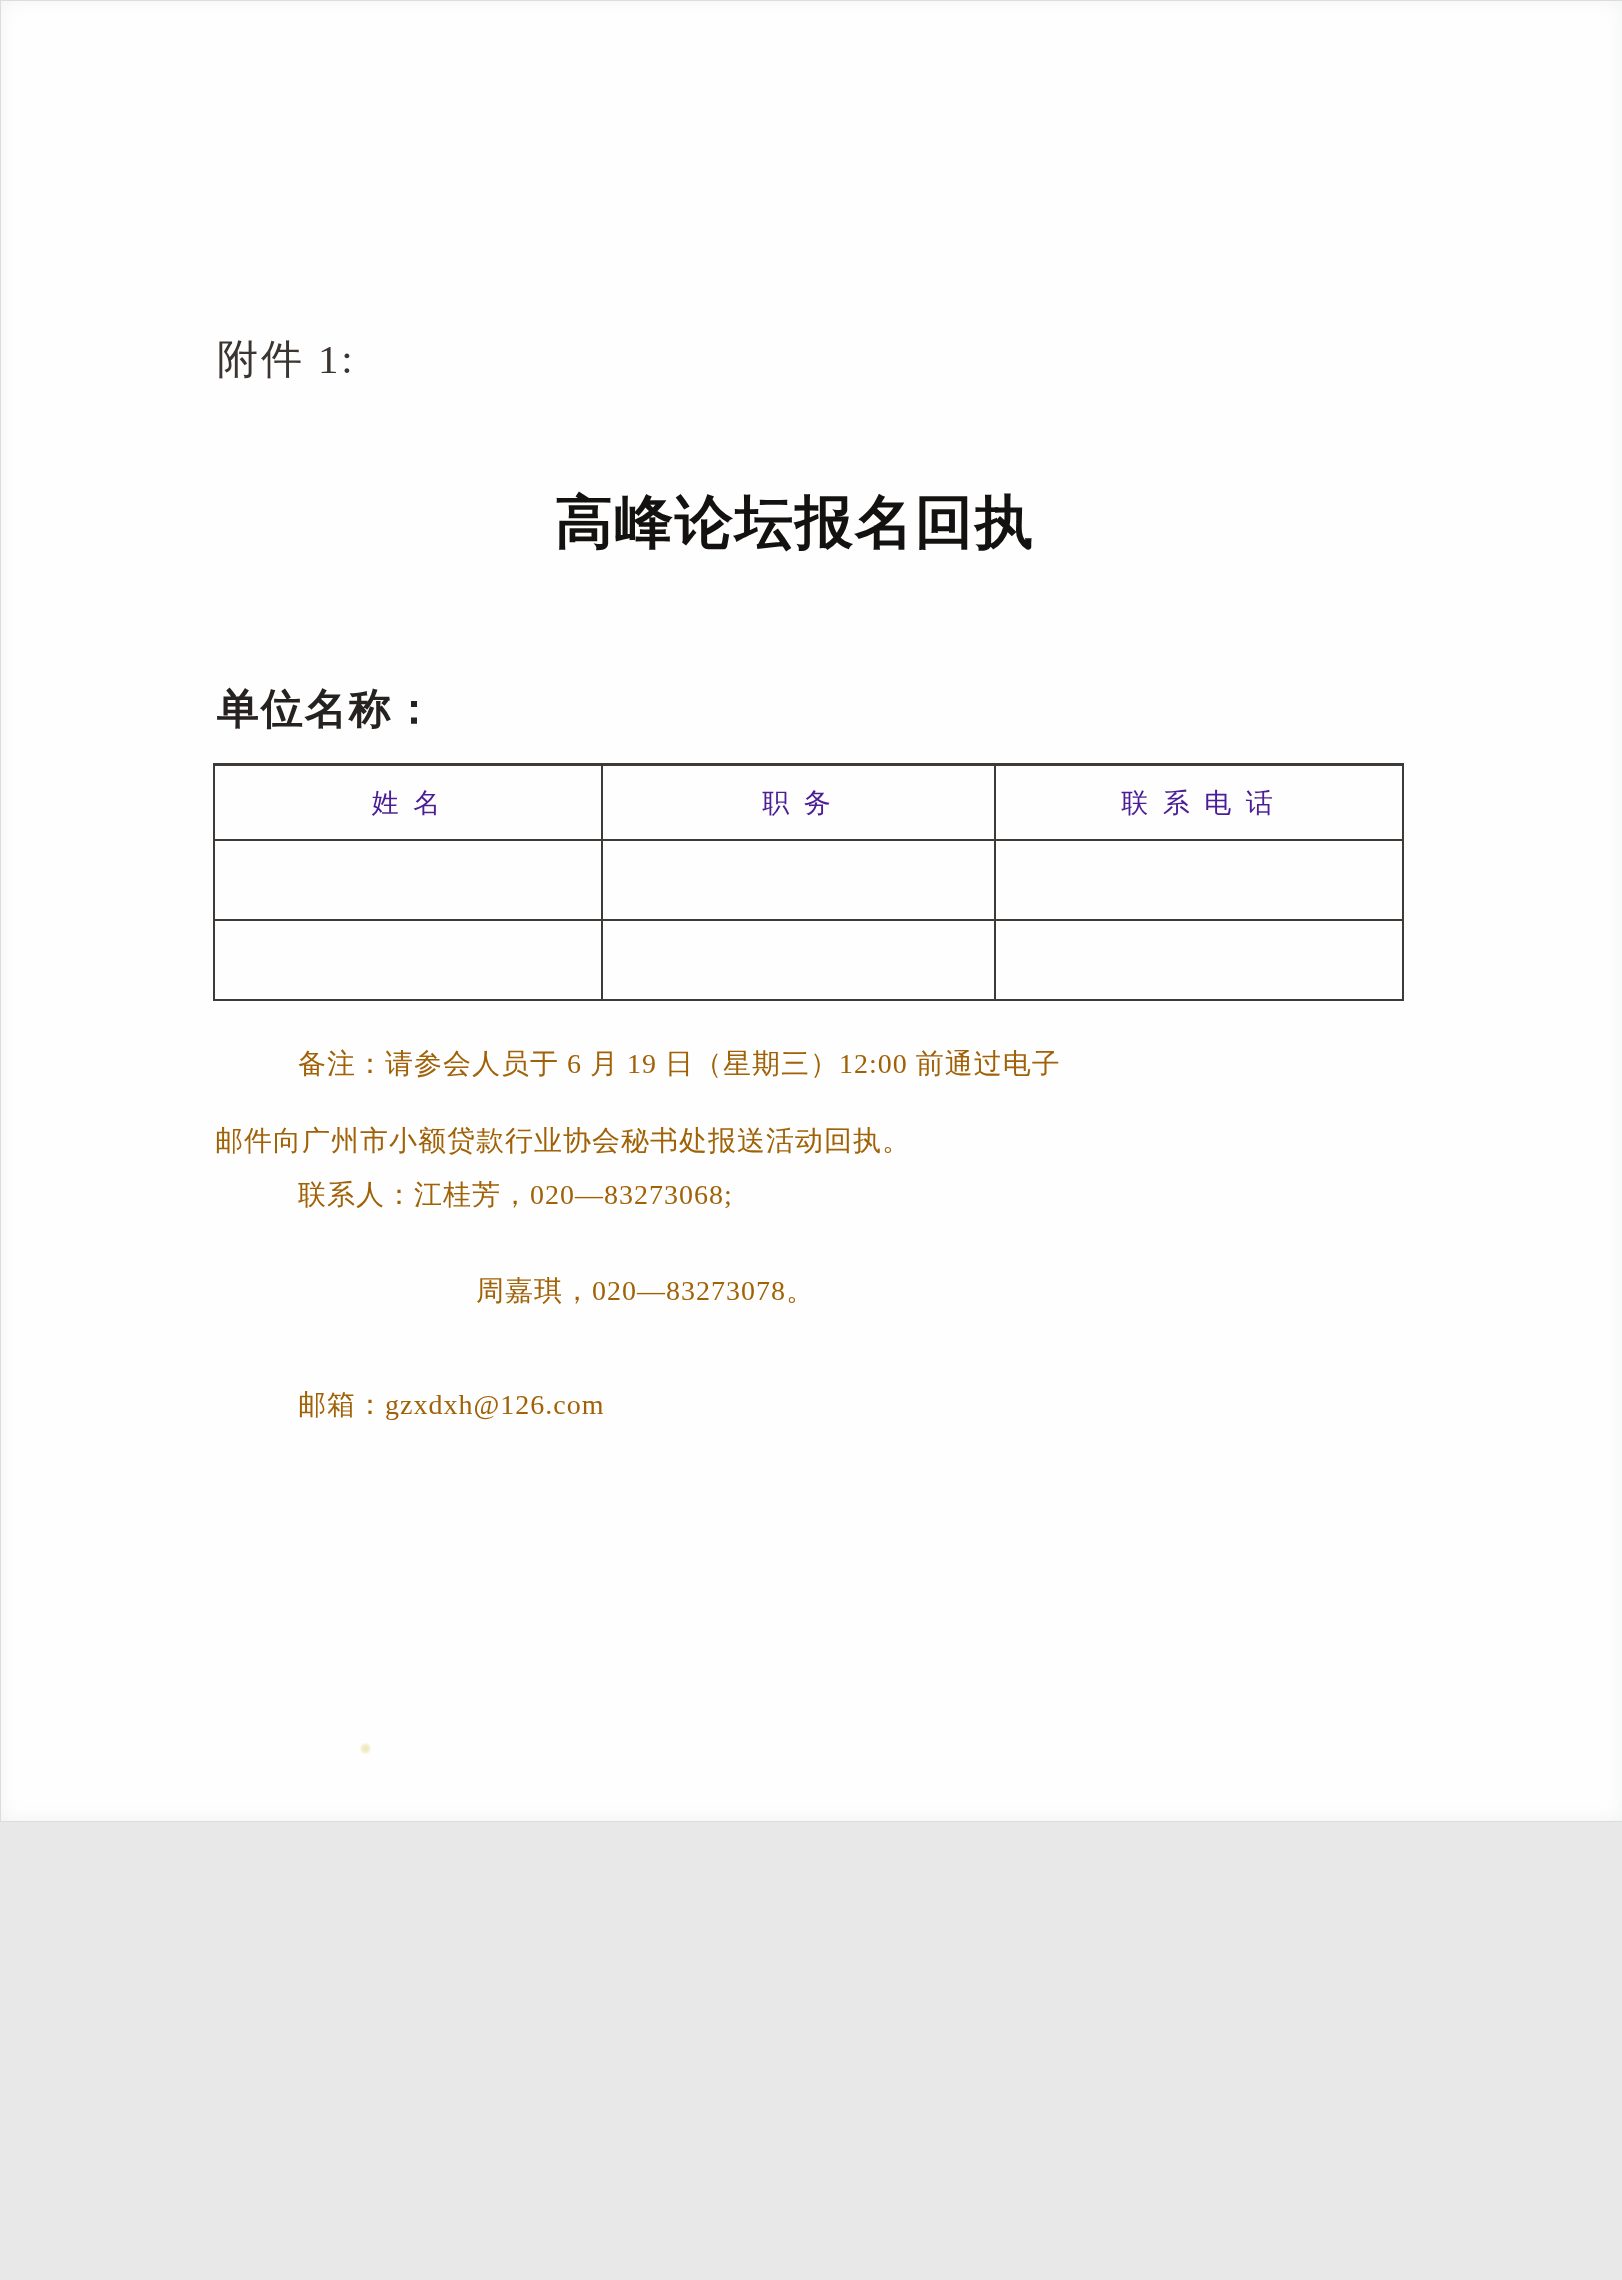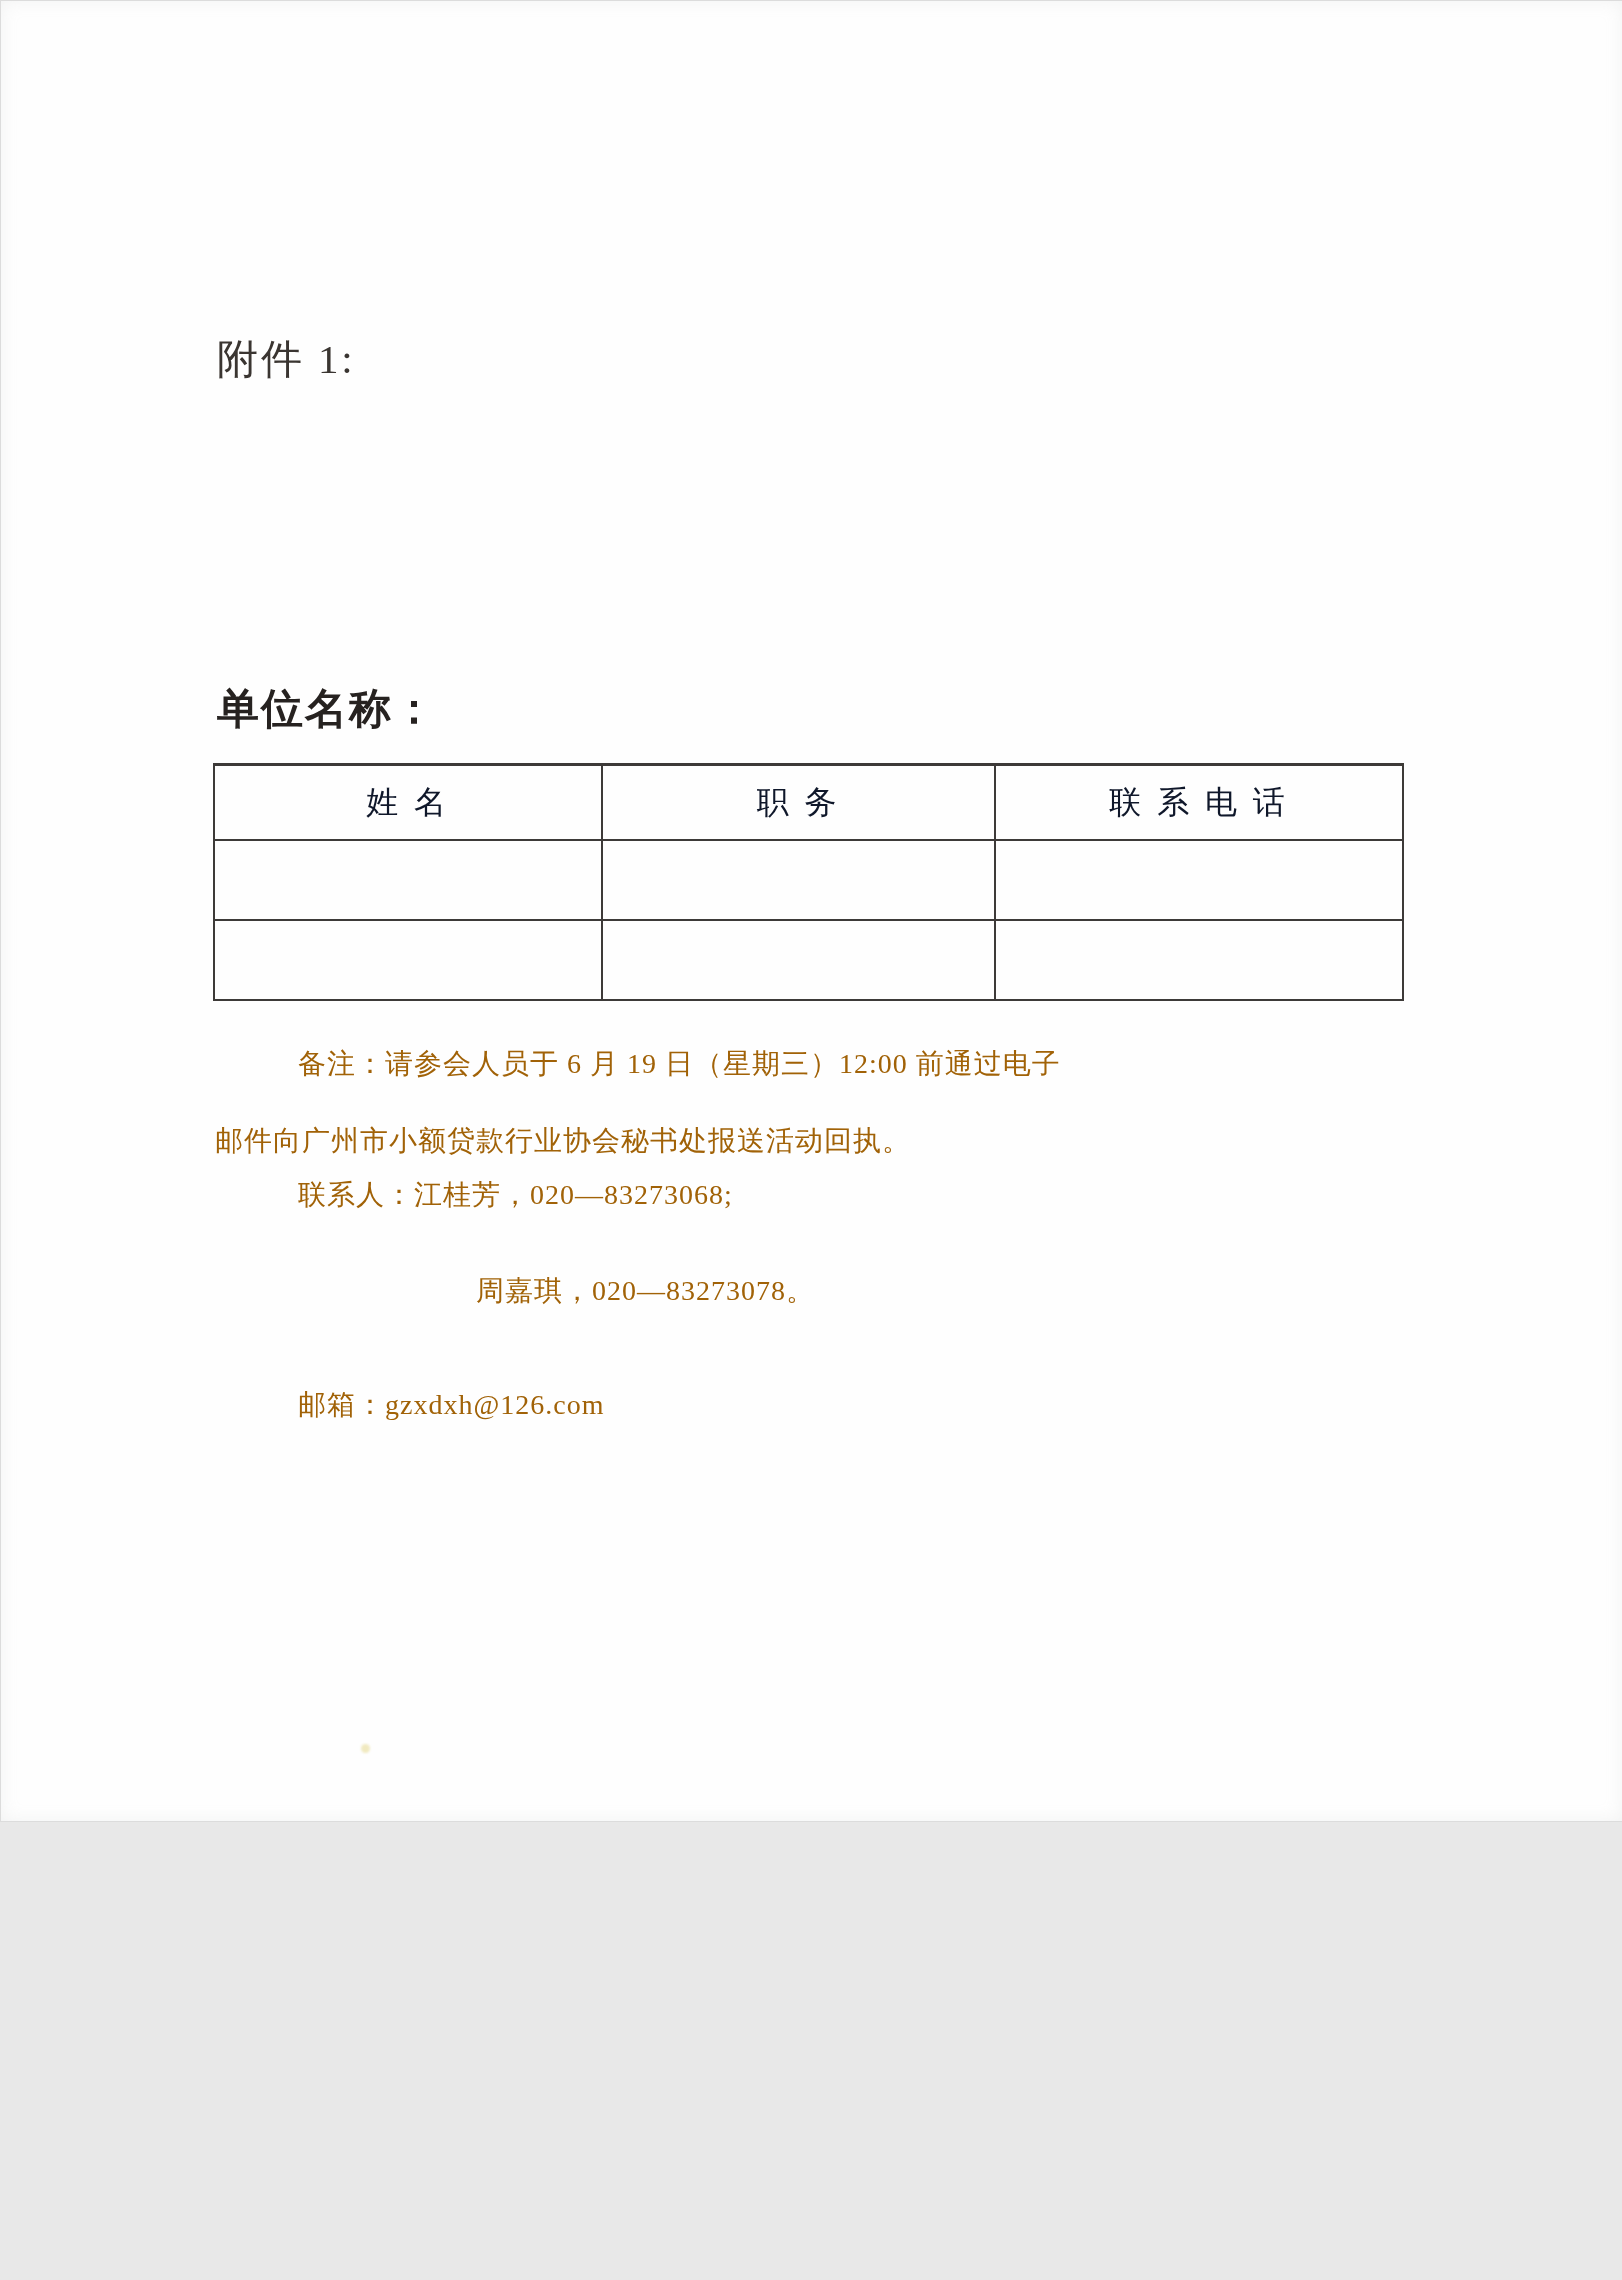--- a/index.html
+++ b/index.html
@@ -61,26 +61,26 @@
     border: 2px solid #3d3a38;
   }
   table.form-table {
     border-top-width: 3.9px;
     border-bottom-width: 2.9px;
     border-left-width: 2.9px;
     border-right-width: 2.9px;
   }
   table.form-table th {
     height: 73px;
-    font-size: 32px;
+    font-size: 27px;
     font-weight: normal;
     letter-spacing: 3.9px;
     text-align: center;
     vertical-align: middle;
-    color: #0f172a;
+    color: #4c1d95;
     padding: 0;
   }
   table.form-table td {
     height: 78px;
     padding: 0;
   }
   .col1 { width: 388px; }
   .col2 { width: 393px; }
   .col3 { width: 408px; }
 
@@ -130,20 +130,21 @@
     filter: blur(5.9px);
   }
 </style>
 </head>
 <body>
 
 <div class="page">
 
   <div class="attachment-label">附件 1:</div>
 
+  <h1 class="doc-title">高峰论坛报名回执</h1>
 
   <div class="org-label">单位名称：</div>
 
   <table class="form-table">
     <colgroup>
       <col class="col1">
       <col class="col2">
       <col class="col3">
     </colgroup>
     <thead>

